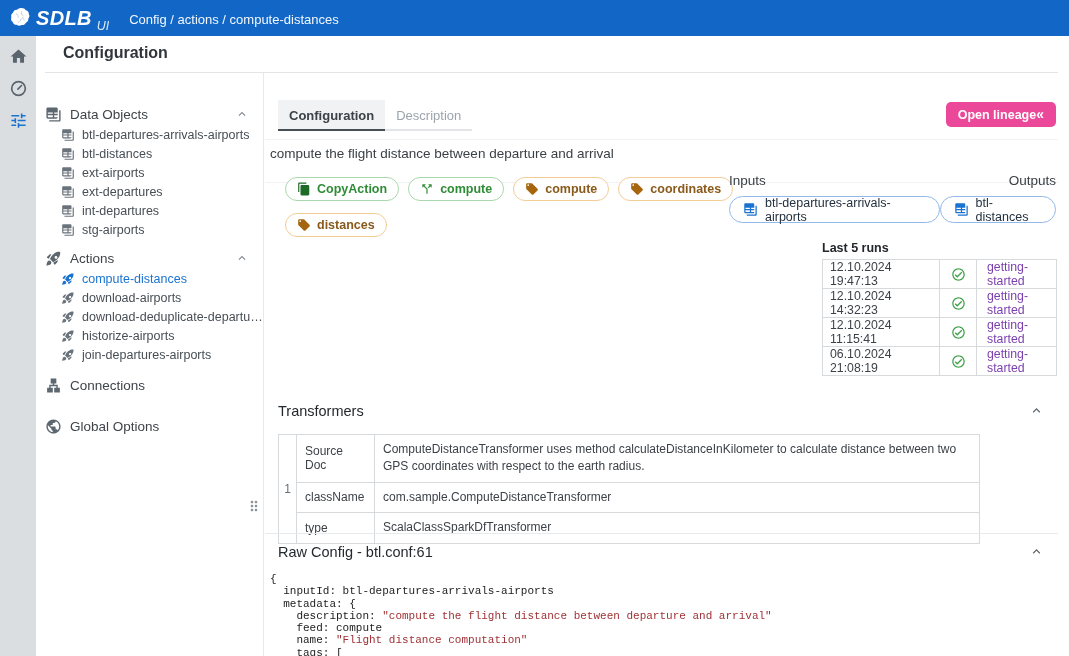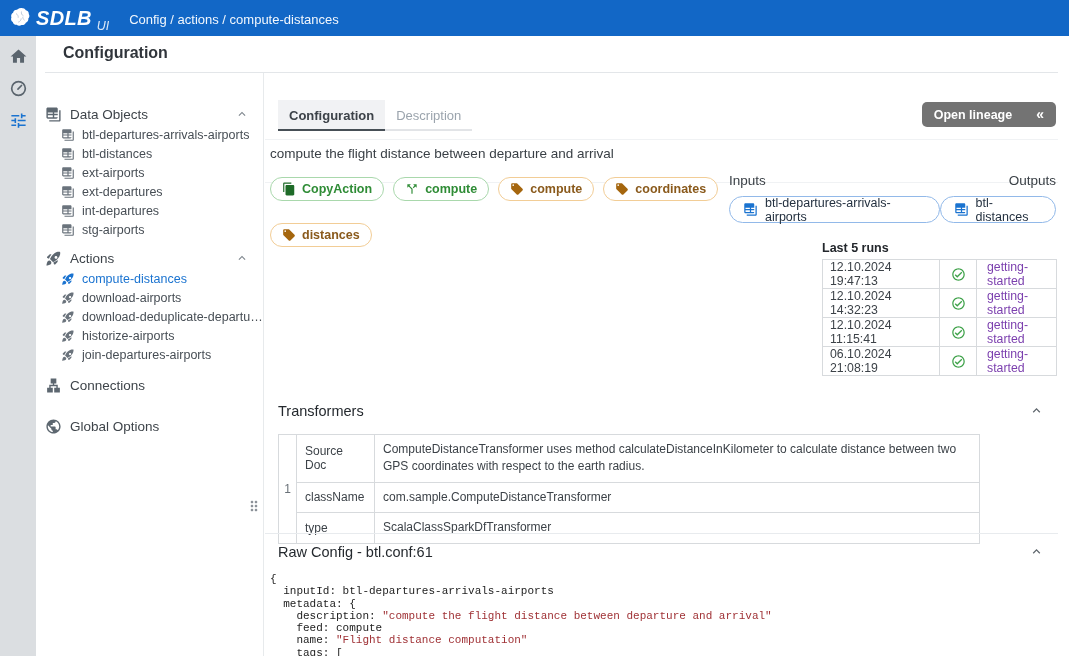--- a/index.html
+++ b/index.html
@@ -47,30 +47,30 @@
   .tree-item.selected .icn, .tree-item.selected .label { color: #1a73d0; font-weight: 500; }
   .gap8 { margin-top: 8px; } .gap10 { margin-top: 10px; } .gap4 { margin-top: 19px; }
 
   
   #main { position: absolute; left: 265px; top: 84px; width: 793px; height: 572px; }
   .tabs { position: absolute; top: 16px; left: 13px; display: flex; }
   .tab { height: 31px; line-height: 31px; padding: 0 11px; font-size: 13px; color: #9ba4ad;
          border-bottom: 2px solid #e2e4e7; cursor: pointer; }
   .tab.active { background: #f1f2f4; color: #3c4248; font-weight: 700; border-bottom-color: #474f56; }
 
-  .lineage-btn { position: absolute; top: 18px; right: 2px; height: 25px; background: #737373; color: #fff;
+  .lineage-btn { position: absolute; top: 18px; right: 2px; height: 25px; background: #ec4899; color: #fff;
                  border: none; border-radius: 5px; font-size: 12.5px; font-weight: 700; padding: 0 12px;
-                 display: flex; align-items: center; gap: 24px; cursor: pointer; font-family: "Liberation Sans", sans-serif; }
+                 display: flex; align-items: center; gap: 0; cursor: pointer; font-family: "Liberation Sans", sans-serif; }
   .lineage-btn .chevs { font-size: 14px; font-weight: 700; margin-top: -2px; }
 
   .desc-strip { position: absolute; top: 55px; left: 0; right: 0; height: 44px; line-height: 27px;
                 border-top: 1px solid #f0f2f4; border-bottom: 1px solid #f0f2f4; padding-left: 5px;
                 font-size: 13.5px; color: #3a4046; }
 
-  .badges { position: absolute; top: 93px; left: 5px; width: 460px; display: flex; flex-wrap: wrap; gap: 22px 9px; }
+  .badges { position: absolute; top: 93px; left: 20px; width: 460px; display: flex; flex-wrap: wrap; gap: 12px 9px; }
   .badge { display: inline-flex; align-items: center; gap: 6px; height: 24px; padding: 0 11px;
            border-radius: 13px; font-size: 12.5px; font-weight: 600; background: #fff; cursor: pointer; }
   .badge.green { border: 1px solid #a9d8ac; color: #2f8c36; }
   .badge.tag   { border: 1px solid #f2cd96; color: #8a5a1c; }
 
   .io { position: absolute; top: 89px; left: 464px; right: 2px; }
   .io-labels { display: flex; justify-content: space-between; font-size: 13.5px; color: #3a4046; }
   .io-pills { display: flex; justify-content: space-between; margin-top: 8px; align-items: flex-start; }
   .io-pill { display: inline-flex; align-items: center; gap: 7px; height: 27px; padding: 0 13px;
              border-radius: 15px; border: 1px solid #92b9e9; font-size: 12.5px; color: #243140;

